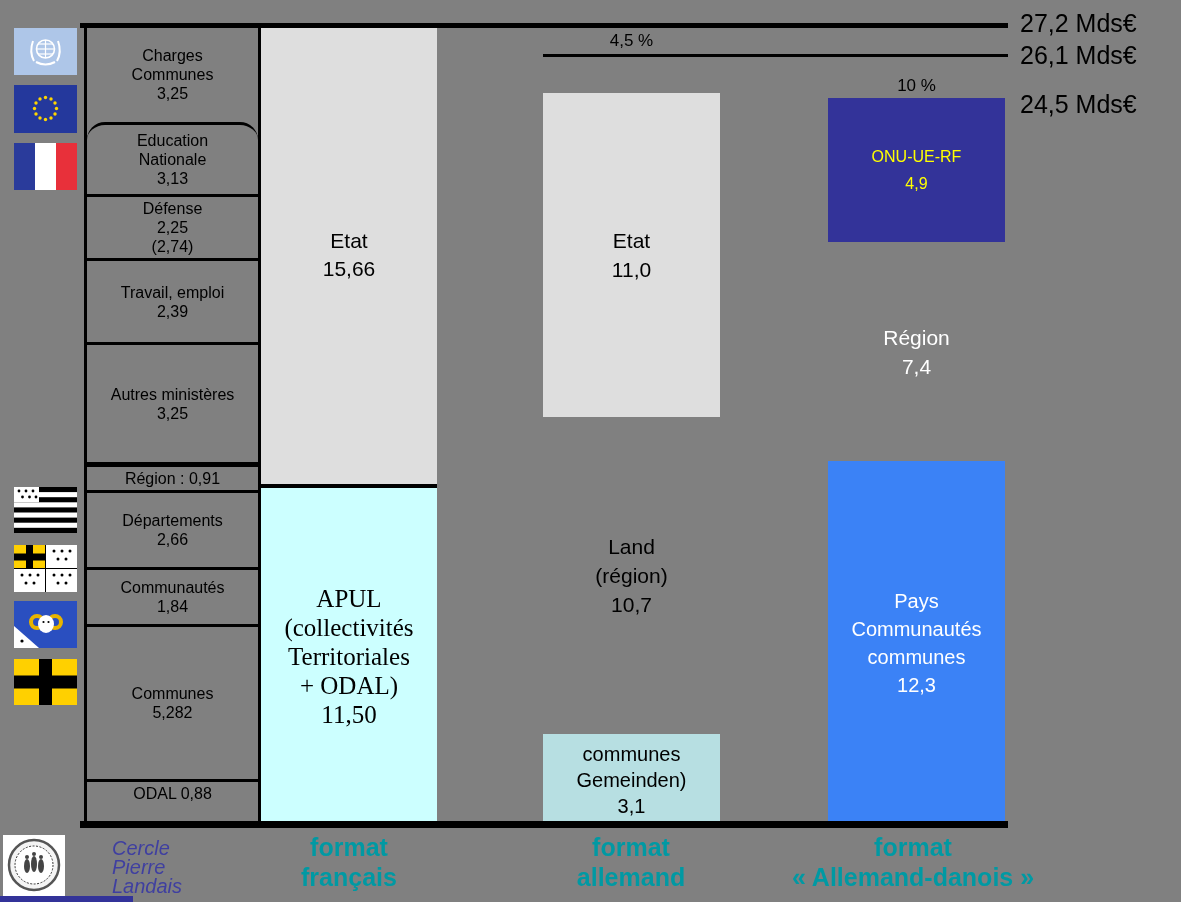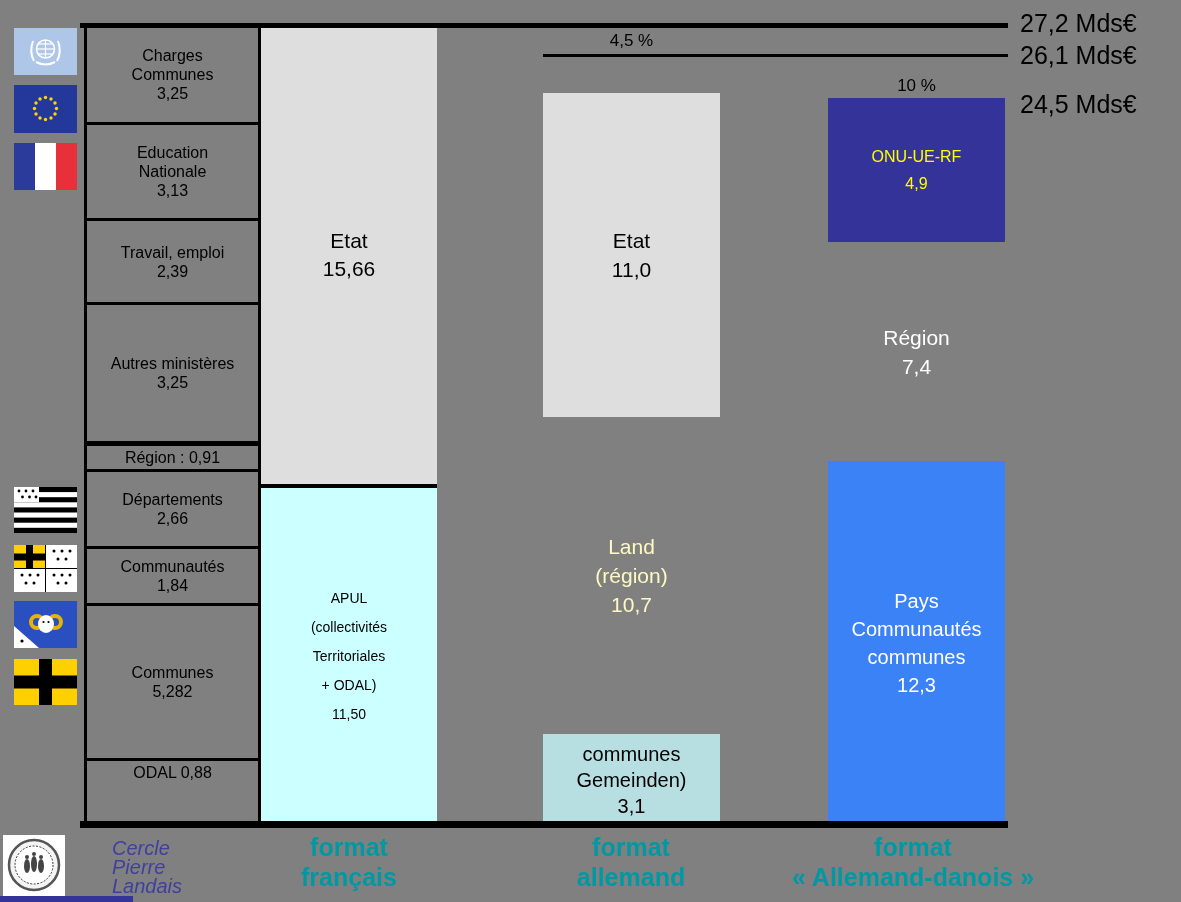--- a/index.html
+++ b/index.html
@@ -141,55 +141,58 @@
   <svg class="flag abs" style="left:14px;top:659px;" width="63" height="46">
     <rect width="63" height="46" fill="#ffd000"></rect>
     <rect x="25" width="13" height="46" fill="#000"></rect>
     <rect y="16.5" width="63" height="13" fill="#000"></rect>
   </svg>
 
   <div class="abs left-col">
     <div class="left-box pre" style="height:96px;">Charges
 Communes
 3,25</div>
-    <div class="left-box pre" style="height:96px;">Education
+    <div class="left-box pre" style="height:72px;border-radius:18px;">Education
 Nationale
 3,13</div>
+    <div class="left-box pre" style="height:64px;">Défense
+2,25
+(2,74)</div>
     <div class="left-box pre" style="height:84px;">Travail, emploi
 2,39</div>
-    <div class="left-box pre" style="height:139px;">Autres ministères
+    <div class="left-box pre" style="height:120px;">Autres ministères
 3,25</div>
     <div class="left-box pre thick" style="height:28px;">Région : 0,91</div>
     <div class="left-box pre" style="height:77px;">Départements
 2,66</div>
     <div class="left-box pre" style="height:57px;">Communautés
 1,84</div>
     <div class="left-box pre" style="height:155px;">Communes
 5,282</div>
     <div class="left-box pre" style="height:25px;">ODAL 0,88</div>
   </div>
 
   <div class="abs seg center" style="left:261px;top:26px;width:176px;height:458px;background:#dedede;">
     <span class="seg-label pre" style="font-size:21px;line-height:28px;">Etat
 15,66</span>
   </div>
   <div class="abs seg center" style="left:261px;top:484px;width:176px;height:341px;background:#ccffff;border-top:4px solid #000;">
-    <span class="seg-label pre" style="font-size:14px;line-height:29px;">APUL
+    <span class="seg-label pre" style="font-size:25px;line-height:29px;font-family:Liberation Serif, serif;">APUL
 (collectivités
 Territoriales
 + ODAL)
 11,50</span>
   </div>
 
   <div class="abs pct" style="left:543px;top:31px;width:177px;">4,5 %</div>
   <div class="abs seg center" style="left:543px;top:93px;width:177px;height:324px;background:#dedede;">
     <span class="seg-label pre" style="font-size:21px;line-height:29px;">Etat
 11,0</span>
   </div>
-  <div class="abs seg center" style="left:543px;top:417px;width:177px;height:317px;color:#fef9c3;">
+  <div class="abs seg center" style="left:543px;top:417px;width:177px;height:317px;color:#000000;">
     <span class="seg-label pre" style="font-size:21px;line-height:29px;">Land
 (région)
 10,7</span>
   </div>
   <div class="abs seg center" style="left:543px;top:734px;width:177px;height:91px;background:#b7dfe2;">
     <span class="seg-label pre" style="font-size:20px;line-height:26px;">communes
 Gemeinden)
 3,1</span>
   </div>
 

